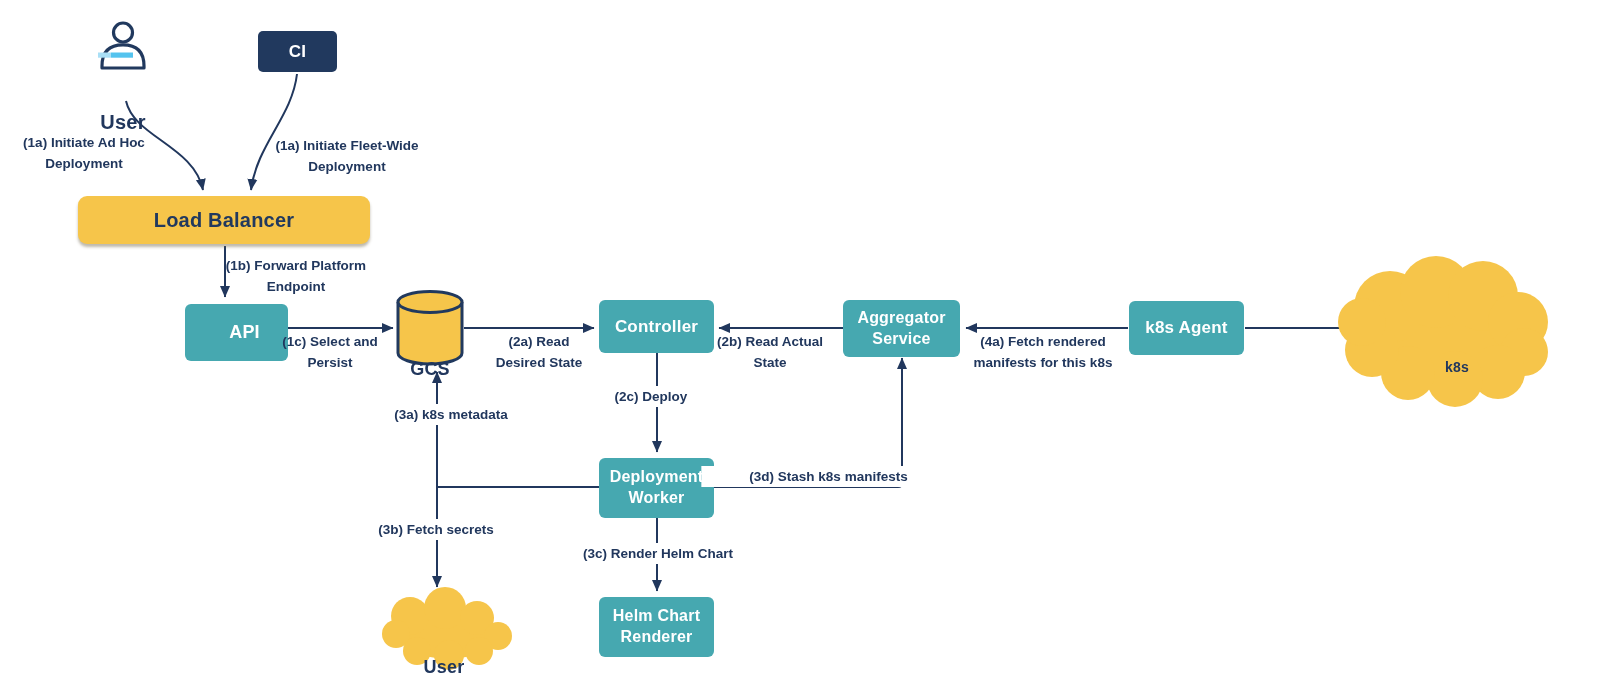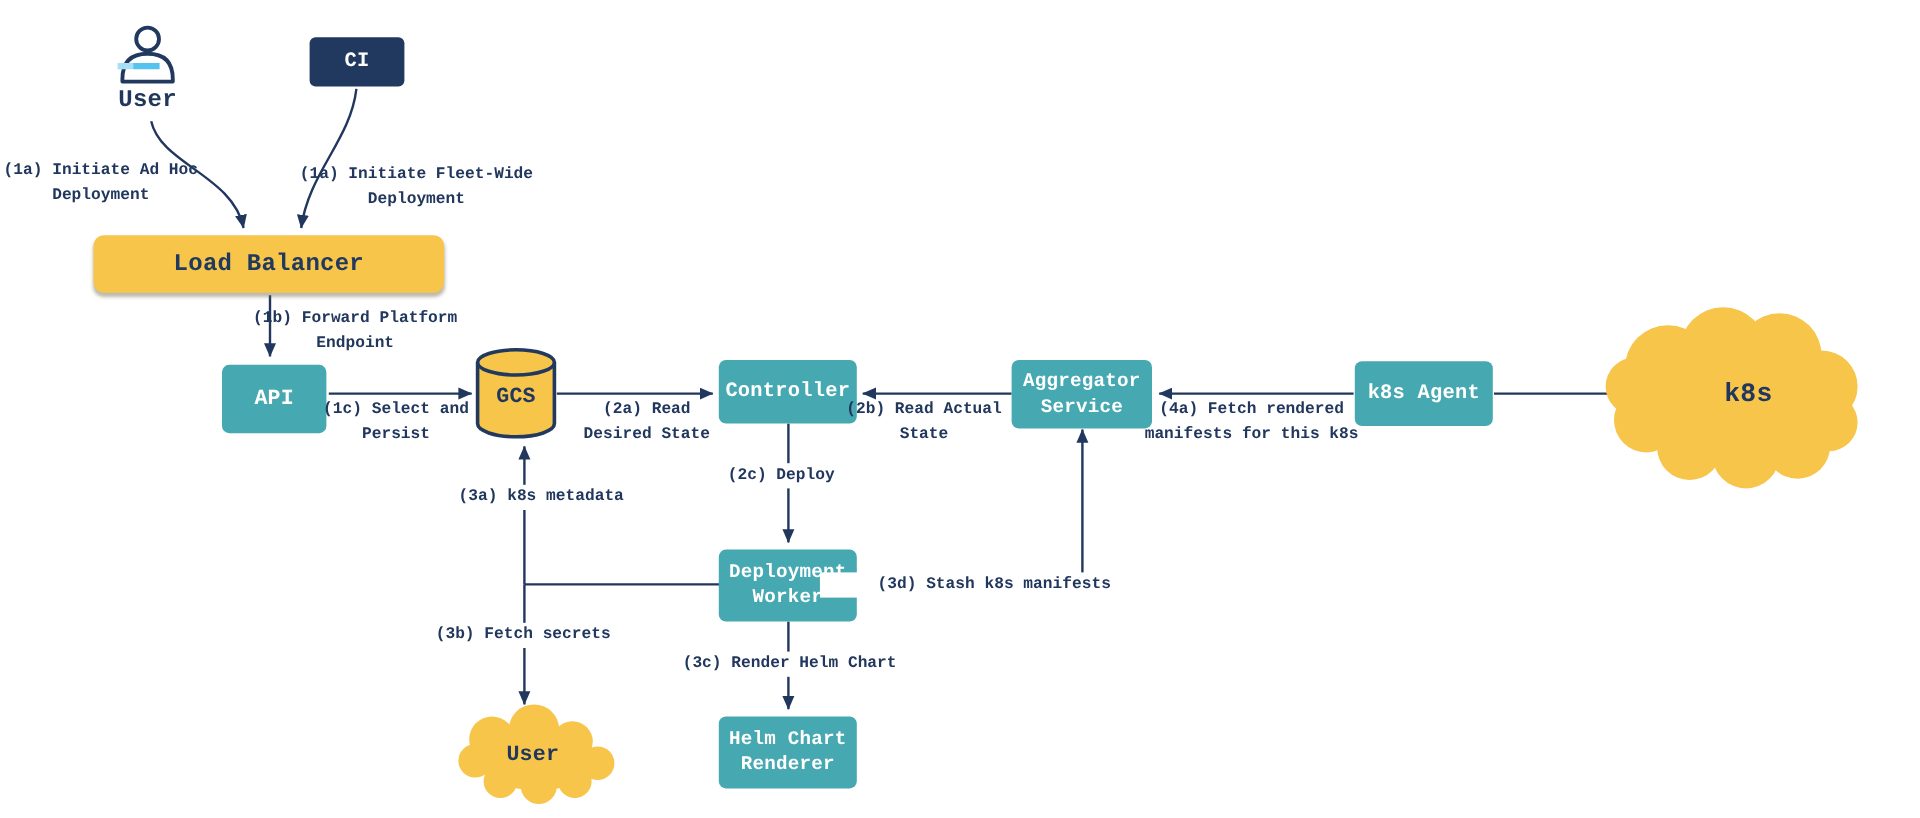--- a/index.html
+++ b/index.html
@@ -7,40 +7,40 @@
     --yellow:#F6C54A;
     --navy:#21395E;
     --navy-text:#21375D;
     --light-blue:#54C3EE;
     --light-blue-pale:#A9DFF6;
     --bg:#FFFFFF;
   }
   html,body{margin:0;padding:0;background:var(--bg);}
   .canvas{
     position:relative;width:1600px;height:682px;background:var(--bg);
-    font-family:Liberation Mono, monospace;overflow:hidden;
+    font-family:Liberation Sans, sans-serif;overflow:hidden;
   }
   .svg-layer{position:absolute;left:0;top:0;width:1600px;height:682px;z-index:1;}
   .svg-layer path.edge, .svg-layer line.edge{stroke:var(--navy-text);stroke-width:2;fill:none;}
   .arrowhead{fill:var(--navy-text);}
   .fill-yellow{fill:var(--yellow);}
   .cyl{fill:var(--yellow);stroke:var(--navy);stroke-width:3;}
   .person{fill:#fff;stroke:var(--navy);stroke-width:3.2;stroke-linejoin:round;}
 
   .node{
     position:absolute;display:flex;flex-direction:column;align-items:center;justify-content:center;
     text-align:center;font-weight:bold;border-radius:6px;z-index:2;letter-spacing:.2px;
   }
   .node.teal{background:var(--teal);color:#fff;}
   .node.navy{background:var(--navy);color:#fff;}
   .node.yellow{background:var(--yellow);color:var(--navy);box-shadow:0 3px 3px rgba(110,100,70,.45);border-radius:9px;}
 
   .shape-label{
     position:absolute;transform:translate(-50%,-50%);font-weight:bold;color:var(--navy-text);
-    z-index:3;text-align:center;letter-spacing:.2px;
+    z-index:3;text-align:center;letter-spacing:.2px;margin-top:38px;
   }
   .elabel{
     position:absolute;transform:translateX(-50%);text-align:center;font-weight:bold;
     color:var(--navy-text);font-size:13.5px;line-height:21px;white-space:nowrap;z-index:3;
   }
   .on-line{background:var(--bg);padding:0 7px;}
 </style>
 </head>
 <body>
 
@@ -111,21 +111,21 @@
   </svg>
 
   <div class="node navy" style="left:258px;top:31px;width:79px;height:41px;font-size:17px;border-radius:5px;">
     <span>CI</span>
   </div>
 
   <div class="node yellow" style="left:78px;top:196px;width:292px;height:48px;font-size:20px;">
     <span>Load Balancer</span>
   </div>
 
-  <div class="node teal" style="left:185px;top:304px;width:87px;height:57px;font-size:18px;">
+  <div class="node teal" style="left:185px;top:304px;width:87px;height:57px;font-size:18px;padding-left:16px;">
     <span>API</span>
   </div>
 
   <div class="node teal" style="left:843px;top:300px;width:117px;height:57px;font-size:16px;line-height:1.3;">
     <span>Aggregator</span>
     <span>Service</span>
   </div>
 
   <div class="node teal" style="left:599px;top:300px;width:115px;height:53px;font-size:17px;">
     <span>Controller</span>
@@ -140,21 +140,21 @@
     <span>Worker</span>
   </div>
 
   <div class="node teal" style="left:599px;top:597px;width:115px;height:60px;font-size:16px;line-height:1.3;">
     <span>Helm Chart</span>
     <span>Renderer</span>
   </div>
 
   <div class="shape-label" style="left:123px;top:84px;font-size:20px;">User</div>
   <div class="shape-label" style="left:430px;top:331px;font-size:18px;text-align:center;">GCS</div>
-  <div class="shape-label" style="left:1457px;top:329px;font-size:22px;">k8s</div>
+  <div class="shape-label" style="left:1457px;top:329px;font-size:14px;">k8s</div>
   <div class="shape-label" style="left:444px;top:629px;font-size:18px;">User</div>
 
   <div class="elabel" style="left:84px;top:132px;">
     <span>(1a) Initiate Ad Hoc</span><br>
     <span>Deployment</span>
   </div>
   <div class="elabel" style="left:347px;top:135px;">
     <span>(1a) Initiate Fleet-Wide</span><br>
     <span>Deployment</span>
   </div>
@@ -179,21 +179,21 @@
   </div>
   <div class="elabel on-line" style="left:451px;top:404px;">
     <span>(3a) k8s metadata</span>
   </div>
   <div class="elabel on-line" style="left:436px;top:519px;">
     <span>(3b) Fetch secrets</span>
   </div>
   <div class="elabel on-line" style="left:658px;top:543px;">
     <span>(3c) Render Helm Chart</span>
   </div>
-  <div class="elabel on-line" style="left:808px;top:477px;padding-left:48px;">
+  <div class="elabel on-line" style="left:808px;top:466px;padding-left:48px;">
     <span>(3d) Stash k8s manifests</span>
   </div>
   <div class="elabel" style="left:1043px;top:331px;">
     <span>(4a) Fetch rendered</span><br>
     <span>manifests for this k8s</span>
   </div>
 
 </div>
 
 </body></html>

